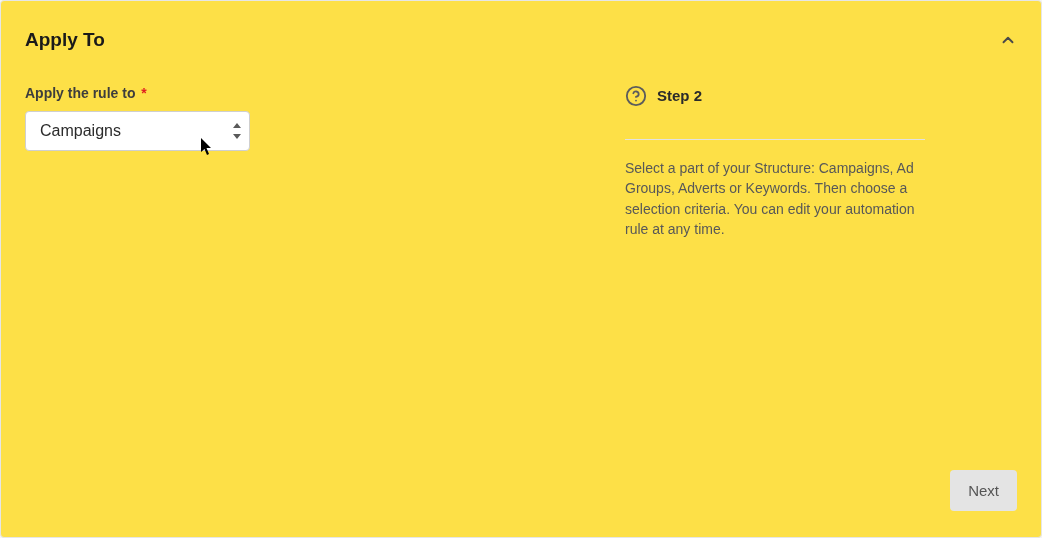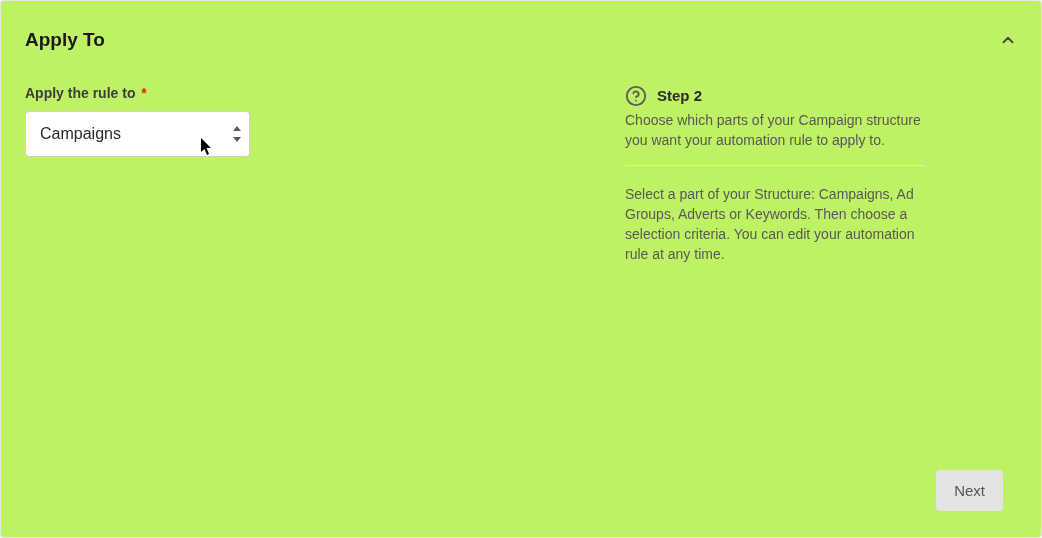--- a/index.html
+++ b/index.html
@@ -7,21 +7,21 @@
       font-family: -apple-system, BlinkMacSystemFont, "Segoe UI", Helvetica, Arial, sans-serif;
       background: #f5f5f5;
       display: flex;
       align-items: flex-start;
       justify-content: center;
       padding: 0;
     }
     .panel {
       width: 1042px;
       height: 538px;
-      background: #bef264;
+      background: #fde047;
       border: 1px solid #e6e6e6;
       border-radius: 4px;
       position: relative;
       padding: 28px 24px 24px 24px;
     }
     .panel-header {
       display: flex;
       justify-content: space-between;
       align-items: center;
       margin-bottom: 34px;
@@ -53,21 +53,21 @@
     .req { color: #e02020; margin-left: 2px; }
     .selects-row {
       display: flex;
       gap: 32px;
       align-items: center;
     }
     .select-wrap {
       position: relative;
     }
     .select {
-      height: 46px;
+      height: 40px;
       border: 1px solid #cfcfcf;
       border-radius: 4px;
       background: #ffffff;
       font-size: 16px;
       color: #2b2b2b;
       padding: 0 34px 0 14px;
       display: flex;
       align-items: center;
       cursor: pointer;
     }
@@ -90,41 +90,41 @@
     .right-col {
       width: 300px;
       color: #4e4e4e;
       font-size: 14px;
       line-height: 1.45;
     }
     .step-header {
       display: flex;
       align-items: center;
       gap: 10px;
-      margin-bottom: 3px;
+      margin-bottom: 32px;
     }
     .help-icon {
       color: #5c5c5c;
     }
     .help-icon svg { display: block; }
     .step-label {
       font-weight: 700;
       font-size: 15px;
       color: #2b2b2b;
     }
     .right-col p { margin-bottom: 14px; color: #585858; }
     .right-col p.last-note { font-style: italic; margin-bottom: 0; }
     .divider {
       border: none;
       border-top: 1px solid #e2e2e2;
       margin: 14px 0 18px 0;
     }
     .next-btn {
       position: absolute;
-      right: 38px;
+      right: 24px;
       bottom: 26px;
       background: #e4e4e4;
       color: #555555;
       border: none;
       border-radius: 4px;
       padding: 12px 18px;
       font-size: 15px;
       font-weight: 500;
       cursor: pointer;
     }
@@ -181,21 +181,20 @@
         <span class="help-icon">
           <svg width="22" height="22" viewBox="0 0 24 24" fill="none" stroke="currentColor" stroke-width="2" stroke-linecap="round" stroke-linejoin="round">
               <circle cx="12" cy="12" r="10"></circle>
               <path d="M9.1 9a3 3 0 0 1 5.82 1c0 2-3 3-3 3"></path>
               <line x1="12" y1="17" x2="12" y2="17.01"></line>
             </svg>
         </span>
         <span class="step-label">Step 2</span>
       </div>
 
-      <p>Choose which parts of your Campaign structure you want your automation rule to apply to.</p>
       <hr class="divider">
       <p>Select a part of your Structure: Campaigns, Ad Groups, Adverts or Keywords. Then choose a selection criteria. You can edit your automation rule at any time.</p>
     </div>
 
   </div>
 
   <button class="next-btn">Next</button>
 
   <span class="cursor-img">
     <svg width="13" height="18" viewBox="0 0 13 18" fill="#000000">

